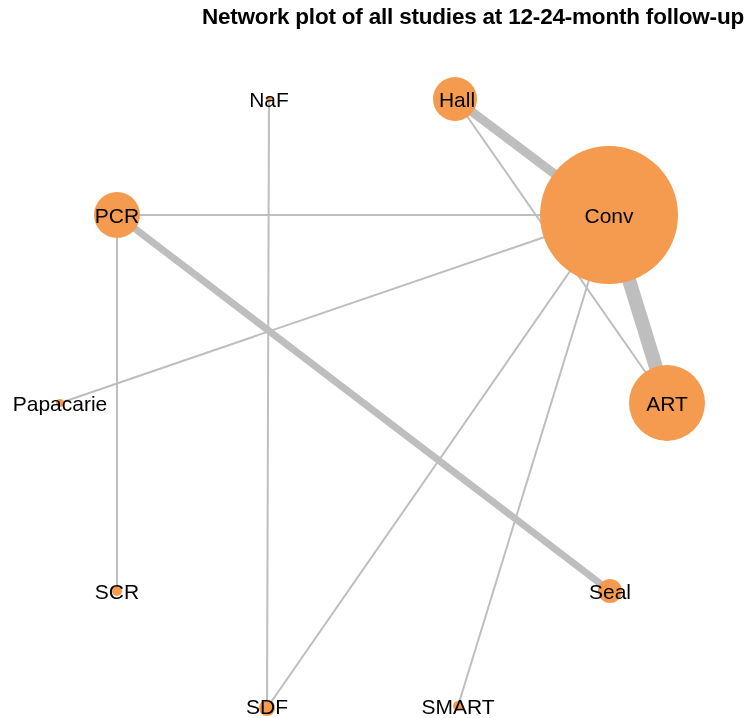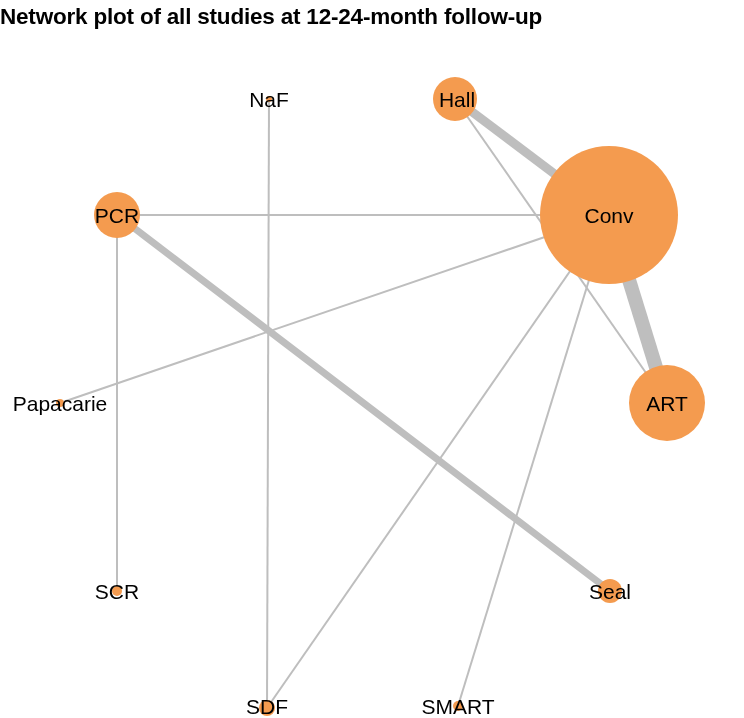--- a/index.html
+++ b/index.html
@@ -1,17 +1,17 @@
 <!DOCTYPE html>
 <html><head>
 <meta charset="utf-8">
 <style>
   html, body { margin: 0; padding: 0; background: #ffffff; }
   body { width: 744px; height: 718px; position: relative; overflow: hidden; font-family: "Liberation Sans", sans-serif; }
-  .title { position: absolute; left: 0; top: 4px; width: 744px; text-align: left; font-weight: bold; font-size: 22.5px; color: #000; letter-spacing: -0.2px; white-space: nowrap; }
+  .title { position: absolute; left: 0; top: 4px; width: 744px; text-align: right; font-weight: bold; font-size: 22.5px; color: #000; letter-spacing: -0.2px; white-space: nowrap; }
   svg { position: absolute; left: 0; top: 0; }
   .lbl { font-family: "Liberation Sans", sans-serif; font-size: 21px; fill: #000; }
 </style>
 </head>
 <body>
 
 <div class="title">Network plot of all studies at 12-24-month follow-up</div>
 
 <svg id="net" width="744" height="718" viewBox="0 0 744 718">
   <g id="edges">

